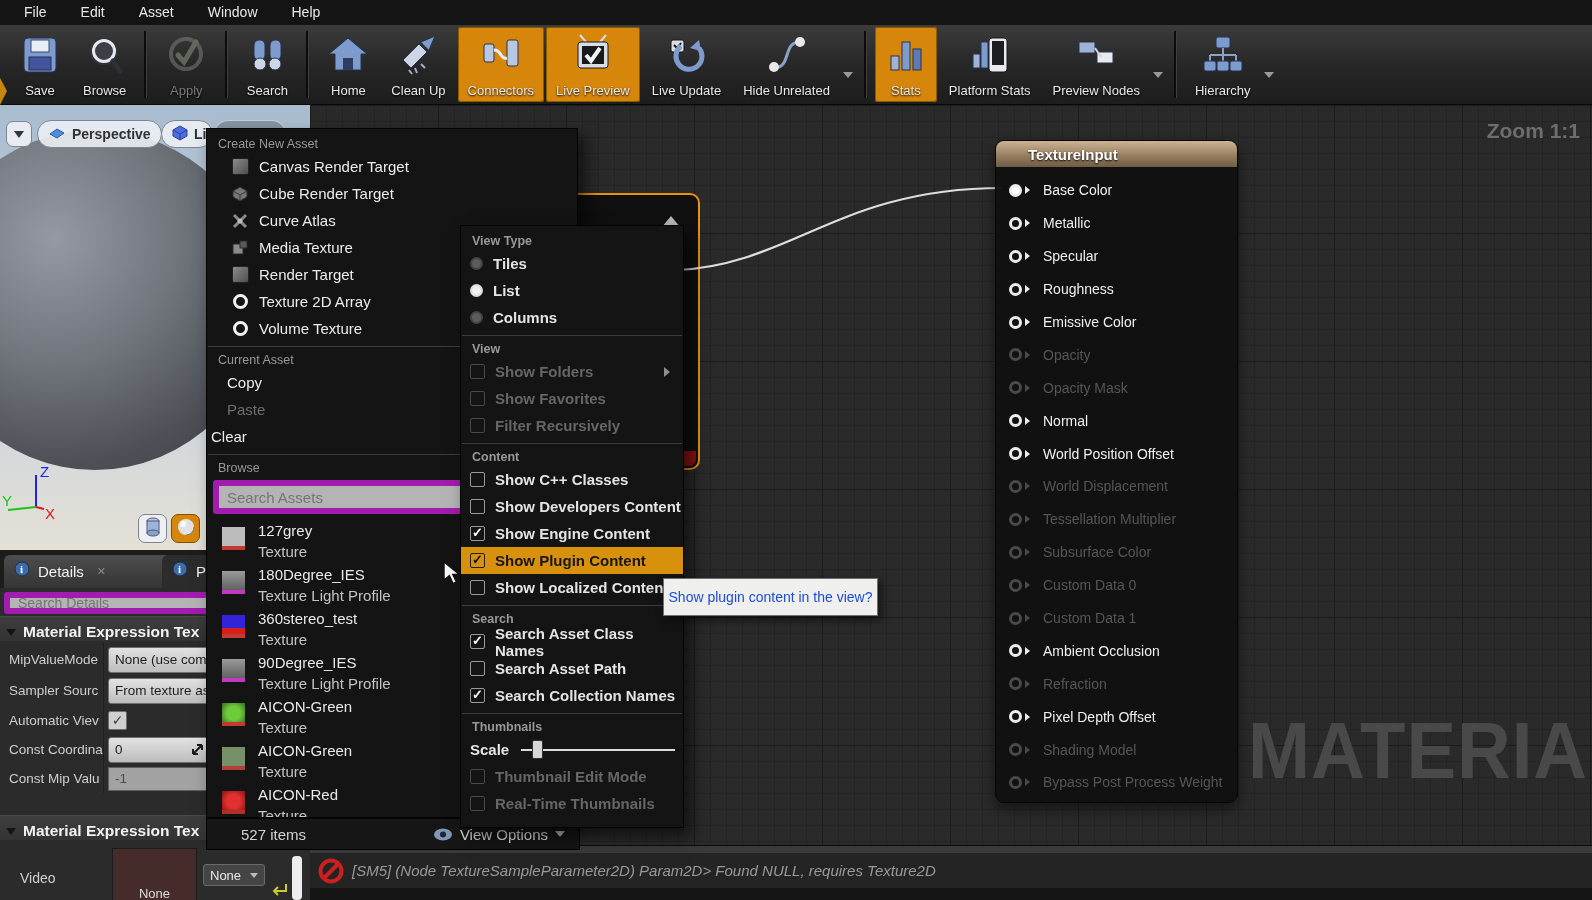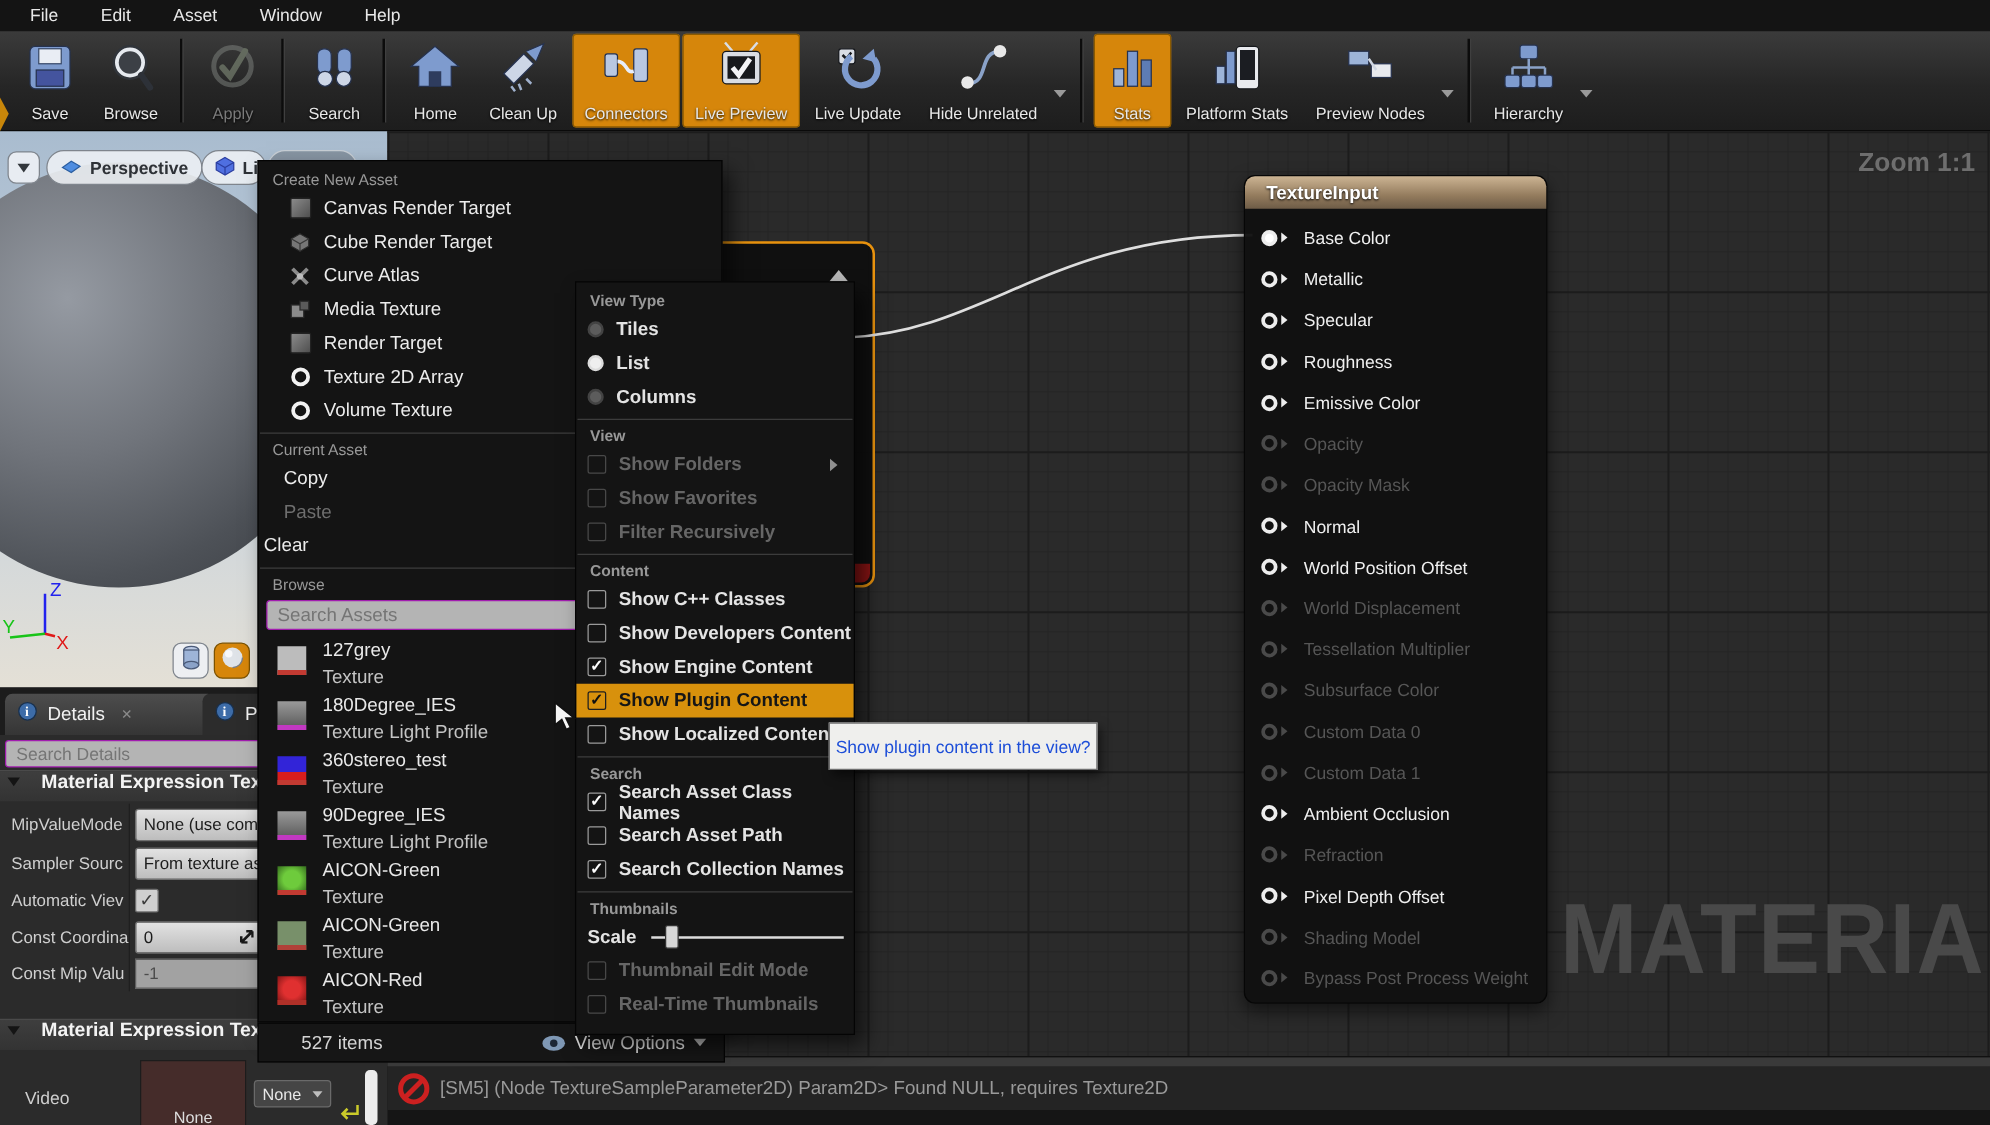--- a/index.html
+++ b/index.html
@@ -25,37 +25,37 @@
   .vp-btn{height:28px;border-radius:14px;background:rgba(238,241,245,.88);border:1px solid #7f858d;display:flex;align-items:center;gap:6px;padding:0 10px;color:#2e3237;font-weight:bold;font-size:14px;}
   .vp-square{width:29px;height:29px;border-radius:7px;background:rgba(238,241,245,.9);border:1px solid #7f858d;display:flex;align-items:center;justify-content:center;}
   .vp-square.active{background:#D6860B;border-color:#7c5200;}
   
   #details{left:0;top:550px;width:310px;height:350px;background:#2b2b2b;overflow:hidden;}
   #tabbar{left:0;top:0;width:310px;height:38px;background:#1c1c1c;}
   .tab{position:absolute;top:5px;height:33px;border-radius:6px 6px 0 0;display:flex;align-items:center;gap:7px;padding:0 10px;}
   .tab.active{background:linear-gradient(#4d4d4d,#353535);}
   .tab.inactive{background:#2c2c2c;}
   .tab .t-lbl{color:#f2f2f2;font-size:15px;}
-  .searchbox{background:#b4b4b4;border:1px solid #a21caf;border-radius:3px;color:#585858;font-size:14px;padding:0 8px;font-family:"Liberation Sans",sans-serif;}
-  .dt-header{background:linear-gradient(#3e3e3e,#333);border-top:1px solid #4a4a4a;color:#f3f3f3;font-weight:bold;font-size:15.5px;display:flex;align-items:flex-start;gap:17px;padding-left:6px;}
+  .searchbox{background:#b4b4b4;border:6px solid #a21caf;border-radius:3px;color:#585858;font-size:14px;padding:0 8px;font-family:"Liberation Sans",sans-serif;}
+  .dt-header{background:linear-gradient(#3e3e3e,#333);border-top:1px solid #4a4a4a;color:#f3f3f3;font-weight:bold;font-size:15.5px;display:flex;align-items:flex-end;gap:7px;padding-left:6px;}
   .tri-dn{width:0;height:0;border:5px solid transparent;border-top:7px solid #141414;margin-top:5px;}
   .dt-row{position:absolute;left:0;width:310px;height:29px;display:flex;align-items:center;}
   .dt-lbl{width:99px;padding-left:9px;font-size:13.5px;color:#cfcfcf;white-space:nowrap;overflow:hidden;}
   .dd{height:24px;background:linear-gradient(#e2e2e2,#bdbdbd);border:1px solid #6f6f6f;border-radius:3px;color:#1c1c1c;font-size:13.5px;display:flex;align-items:center;padding:0 6px;white-space:nowrap;overflow:hidden;}
   
   #graph{left:310px;top:105px;width:1282px;height:740px;background-color:#2a2a2a;
     background-image:
       linear-gradient(#1c1c1c 1.5px, transparent 1.5px),linear-gradient(90deg,#1c1c1c 1.5px, transparent 1.5px),
       linear-gradient(#242424 1px, transparent 1px),linear-gradient(90deg,#242424 1px, transparent 1px);
     background-size:128px 128px,128px 128px,16px 16px,16px 16px;overflow:hidden;}
   #watermark{left:938px;top:600px;font-size:80px;font-weight:bold;color:#494949;transform:scaleX(.93);transform-origin:left;letter-spacing:1px;}
   #zoomlabel{right:12px;top:14px;font-size:21px;font-weight:bold;color:#6e6e6e;}
   
   #inode{left:685px;top:35px;width:243px;height:663px;background:rgba(17,17,17,.96);border:1px solid #060606;border-radius:9px;box-shadow:0 6px 14px rgba(0,0,0,.5);}
-  #inode-header{height:26px;border-radius:8px 8px 0 0;background:linear-gradient(#cdb countries,#8a7355);background:linear-gradient(#ccb493,#937b5d 60%,#6e5c47);display:flex;align-items:center;padding-left:17px;color:#fff;font-weight:bold;font-size:15px;text-shadow:0 1px 2px #000;}
+  #inode-header{height:26px;border-radius:8px 8px 0 0;background:linear-gradient(#cdb countries,#8a7355);background:linear-gradient(#ccb493,#937b5d 60%,#6e5c47);display:flex;align-items:center;padding-left:32px;color:#fff;font-weight:bold;font-size:15px;text-shadow:0 1px 2px #000;}
   .irow{display:flex;align-items:center;height:32.9px;padding-left:13px;gap:9px;font-size:14px;color:#f0f0f0;}
   .ipin{width:13px;height:13px;border-radius:50%;border:3px solid #ededed;box-sizing:border-box;flex:none;}
   .ipin.conn{background:#fff;}
   .chev{width:0;height:0;border:4px solid transparent;border-left:5px solid #ededed;margin-left:-6px;flex:none;}
   .irow.dis{color:#565656;}
   .irow.dis .ipin{border-color:#4a4a4a;}
   .irow.dis .chev{border-left-color:#4a4a4a;}
   
   #snode{left:150px;top:88px;width:240px;height:277px;background:rgba(16,16,16,.97);border:2.5px solid #E8920E;border-radius:10px;}
   .srow{position:absolute;right:10px;height:24px;display:flex;align-items:center;gap:5px;}
@@ -487,21 +487,21 @@
   <div class="abs" style="left:203px;top:314px;width:62px;height:22px;background:#454545;border:1px solid #6a6a6a;border-radius:3px;display:flex;align-items:center;justify-content:space-between;padding:0 6px;">
     <span style="color:#e8e8e8;font-size:13px;">None</span>
     <span style="width:0;height:0;border:4px solid transparent;border-top:5px solid #bdbdbd;margin-top:4px;"></span>
   </div>
   <svg class="abs" style="left:272px;top:332px;" width="18" height="16">
       <path d="M14 2 L14 9 L3 9 M6 5 L2 9 L6 13" fill="none" stroke="#cbcb2a" stroke-width="2"></path>
     </svg>
   <div class="abs" style="left:292px;top:306px;width:10px;height:44px;background:#ededed;border-radius:4px;"></div>
 </div>
 
-<div class="abs" style="left:310px;top:845px;width:1282px;height:43px;background:#242424;border-top:1px solid #0c0c0c;">
+<div class="abs" style="left:310px;top:845px;width:1282px;height:43px;background:#242424;border-top:1px solid #0c0c0c;font-style:italic;">
   <div class="abs" style="left:0;top:0;width:1282px;height:7px;background:#3a3a3a;"></div>
   <svg class="abs" style="left:8px;top:12px;" width="26" height="26">
     <circle cx="13" cy="13" r="10.5" fill="none" stroke="#cc2020" stroke-width="4"></circle>
     <path d="M6 20 L20 6" stroke="#cc2020" stroke-width="4"></path>
   </svg>
   <span class="abs" style="left:42px;top:16px;font-size:15px;color:#9a9a9a;">[SM5] (Node TextureSampleParameter2D) Param2D&gt; Found NULL, requires Texture2D</span>
 </div>
 
 <div class="popup abs" style="left:206px;top:128px;width:372px;height:690px;overflow:hidden;z-index:50;">
   <div style="padding-top:6px;">

